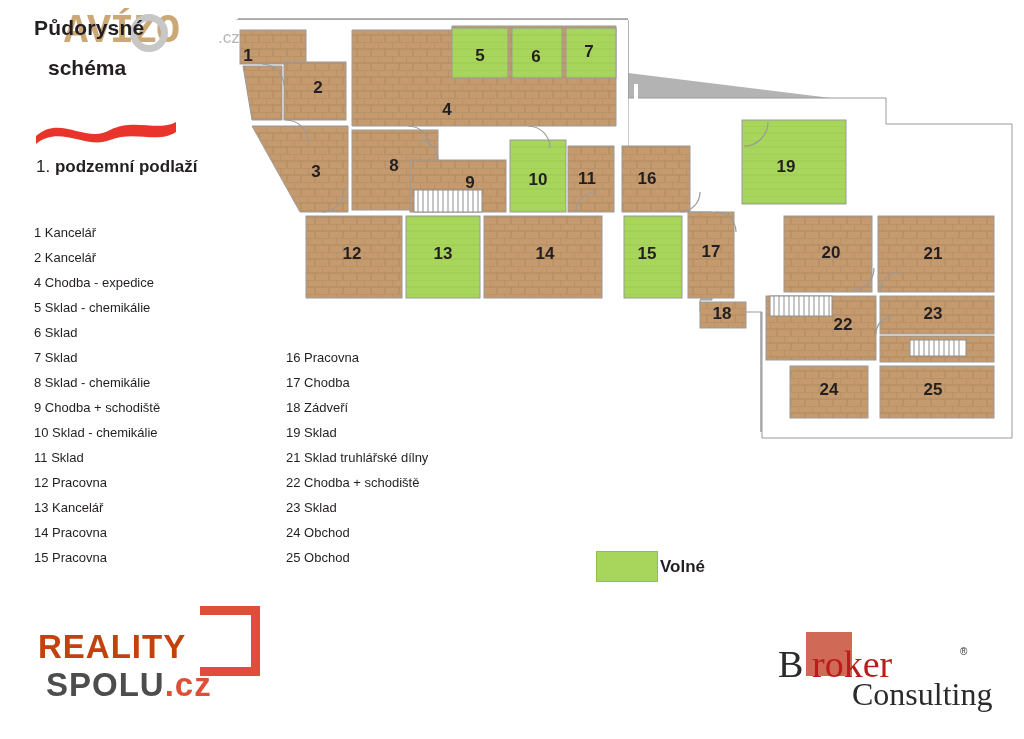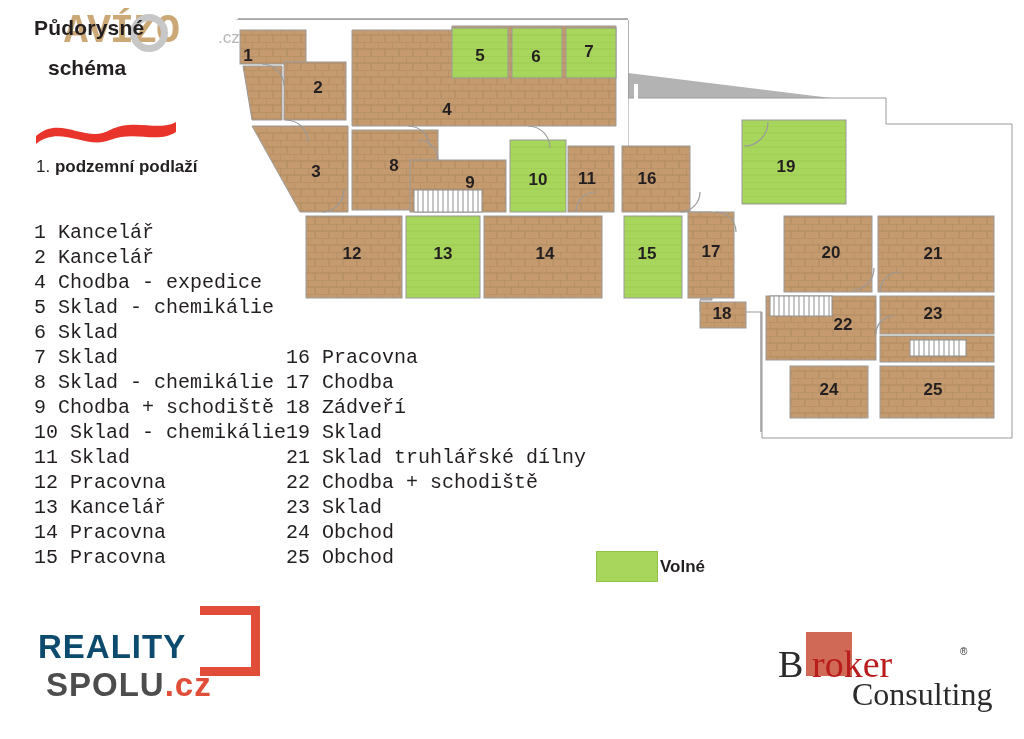--- a/index.html
+++ b/index.html
@@ -37,37 +37,37 @@
   
   #title-block { position:absolute; left:34px; top:16px; z-index:8; }
   #title-block .t1 { font-size:21px; font-weight:bold; letter-spacing:.2px;}
   #title-block .t2 { font-size:21px; font-weight:bold; margin-left:14px; margin-top:16px;}
   #swoosh { position:absolute; left:34px; top:118px; width:144px; height:26px; z-index:8;}
   #subtitle { position:absolute; left:36px; top:157px; font-size:17px; z-index:8;}
   #subtitle .num { font-weight:normal; }
   #subtitle .nm { font-weight:bold; }
 
   
-  .legend-col { position:absolute; font-size:20px; line-height:25px; z-index:8;font-family:Liberation Mono, monospace;}
+  .legend-col { position:absolute; font-size:13px; line-height:25px; z-index:8;}
   #legend-col-1 { left:34px; top:220px; }
   #legend-col-2 { left:286px; top:345px; }
   .legend-item { white-space:nowrap; }
 
   
   #free-key { position:absolute; left:596px; top:551px; z-index:8; display:flex; align-items:center;}
   #free-key .swatch { width:62px; height:31px; background:#a8d65c; border:1px solid #93c04a;}
   #free-key .lbl { font-size:17px; font-weight:bold; margin-left:2px;text-align:right;}
 
   
   #rs-logo { position:absolute; left:38px; top:600px; width:240px; height:120px; z-index:8;}
   #rs-logo .rs-bracket {
     position:absolute; right:18px; top:6px; width:60px; height:70px;
     border:9px solid #e04e39; border-left:none;
   }
-  #rs-logo .rs-l1 { position:absolute; left:0; top:28px; font-size:33px; font-weight:bold; letter-spacing:1px; color:#0c4a6e;}
+  #rs-logo .rs-l1 { position:absolute; left:0; top:28px; font-size:33px; font-weight:bold; letter-spacing:1px; color:#c2410c;}
   #rs-logo .rs-l2 { position:absolute; left:8px; top:66px; font-size:33px; font-weight:bold; letter-spacing:1px; color:#4d4d4d;}
   #rs-logo .rs-cz { color:#e04e39; }
 
   
   #bc-logo { position:absolute; left:778px; top:632px; width:216px; height:80px; z-index:8;}
   #bc-logo .bc-sq { position:absolute; left:28px; top:0; width:46px; height:44px; background:#d06a56;}
   #bc-logo .bc-b { position:absolute; left:0; top:10px; font-family:"Liberation Serif", serif; font-size:38px; color:#2b2b2b;}
   #bc-logo .bc-roker { position:absolute; left:34px; top:10px; font-family:"Liberation Serif", serif; font-size:38px; color:#b91c1c;}
   #bc-logo .bc-reg { position:absolute; left:182px; top:14px; font-size:10px; color:#2b2b2b;}
   #bc-logo .bc-cons { position:absolute; left:34px; top:44px; font-family:"Liberation Serif", serif; font-size:32px; color:#2b2b2b;margin-left:40px;}

